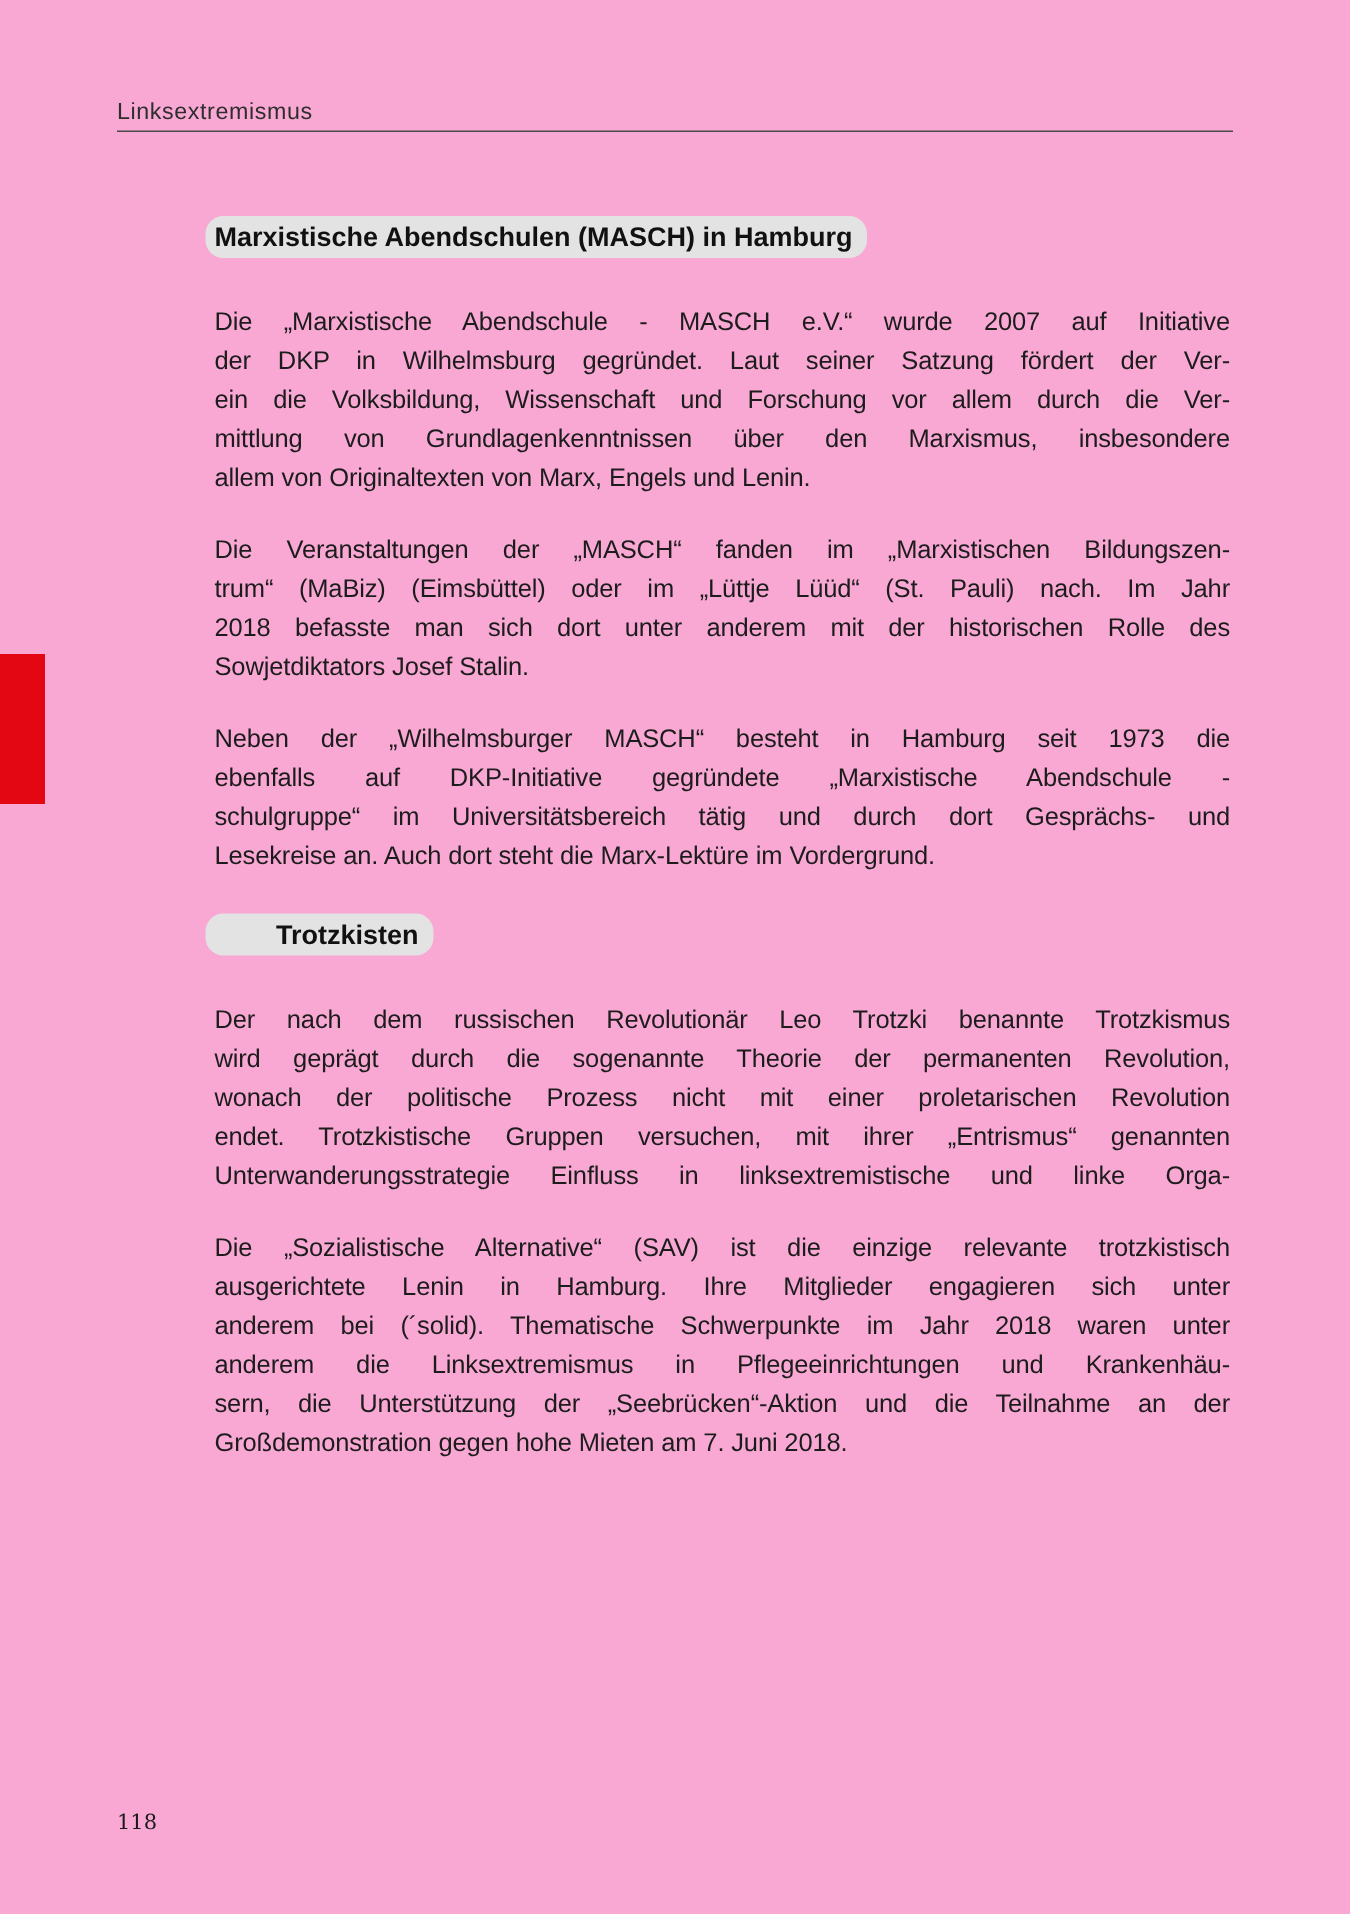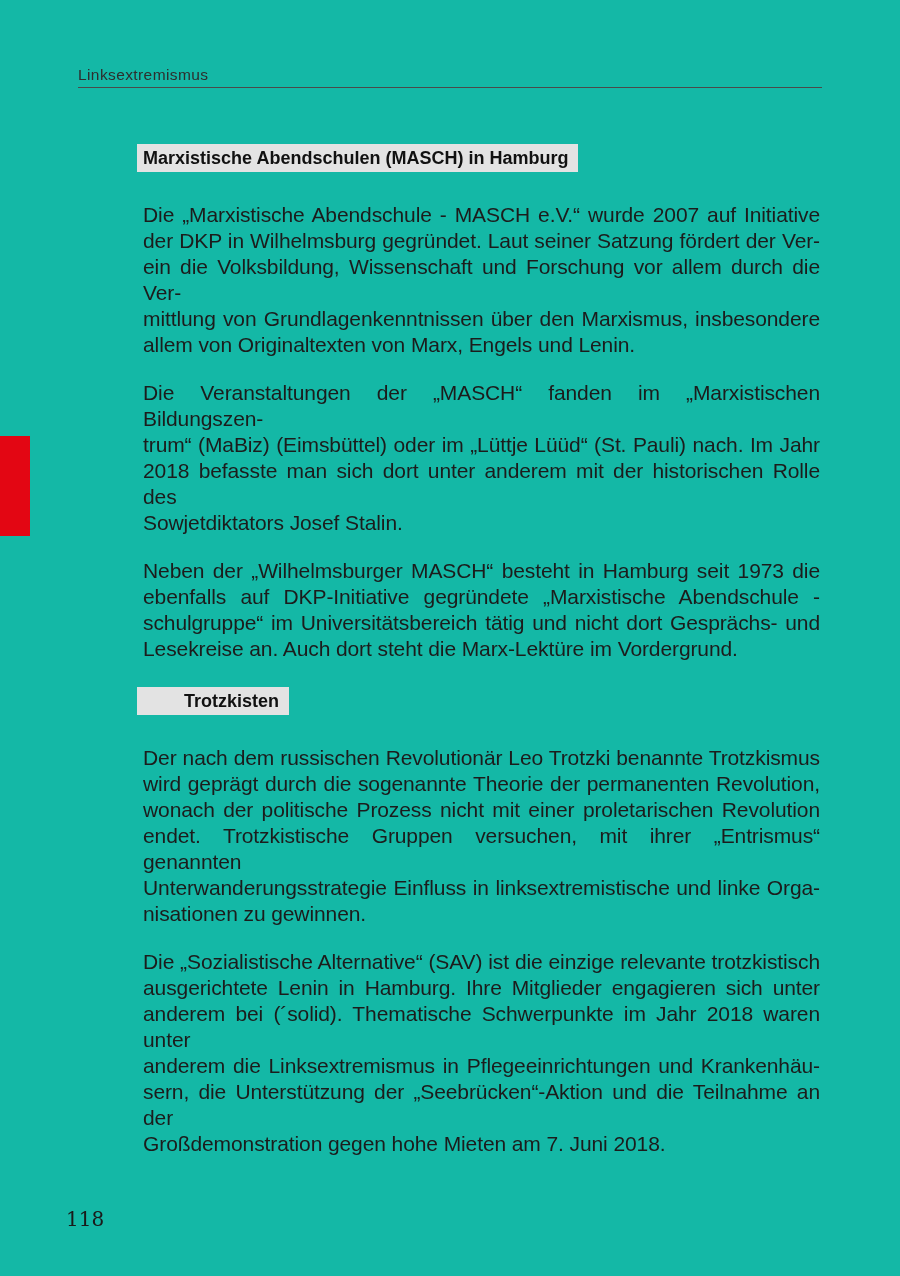--- a/index.html
+++ b/index.html
@@ -1,20 +1,20 @@
 <!DOCTYPE html>
 <html><head>
 <meta charset="utf-8">
 <style>
   html, body { margin: 0; padding: 0; background: #ffffff; }
   .page {
     position: relative;
     width: 900px;
     height: 1276px;
-    background: #14b8a6;
+    background: #f9a8d4;
     overflow: hidden;
     font-family: "Liberation Sans", sans-serif;
     color: #1a1a1a;
   }
   .running-header {
     position: absolute;
     left: 78px;
     top: 66px;
     width: 744px;
     font-size: 15.5px;
@@ -49,35 +49,36 @@
     line-height: 22px;
     margin: 0 0 30px 0;
     color: #111111;
   }
   .section-heading.spaced { margin-top: 25px; }
   .heading-highlight {
     display: inline-block;
     background: #e3e3e3;
     padding: 3px 10px 3px 6px;
     margin-left: -6px;
+    border-radius: 12px;
   }
   .paragraph {
-    font-size: 21px;
+    font-size: 17px;
     line-height: 26px;
     letter-spacing: -0.1px;
     margin: 0 0 22px 0;
     color: #1c1c1c;
   }
   .line { text-align: justify; text-align-last: justify; }
   .line.last { text-align-last: left; }
   .page-number {
     position: absolute;
-    left: 66px;
+    left: 78px;
     top: 1207px;
-    font-size: 20px;
+    font-size: 14px;
     font-family: "DejaVu Serif", serif;
     color: #1a1a1a;
   }
 </style>
 </head>
 <body>
 
 <div class="page">
   <div class="running-header">Linksextremismus</div>
   <div class="header-rule"></div>
@@ -93,31 +94,30 @@
       </div>
       <div class="paragraph">
         <div class="line">Die Veranstaltungen der „MASCH“ fanden im „Marxistischen Bildungszen-</div>
         <div class="line">trum“ (MaBiz) (Eimsbüttel) oder im „Lüttje Lüüd“ (St. Pauli) nach. Im Jahr</div>
         <div class="line">2018 befasste man sich dort unter anderem mit der historischen Rolle des</div>
         <div class="line last">Sowjetdiktators Josef Stalin.</div>
       </div>
       <div class="paragraph">
         <div class="line">Neben der „Wilhelmsburger MASCH“ besteht in Hamburg seit 1973 die</div>
         <div class="line">ebenfalls auf DKP-Initiative gegründete „Marxistische Abendschule -</div>
-        <div class="line">schulgruppe“ im Universitätsbereich tätig und nicht dort Gesprächs- und</div>
+        <div class="line">schulgruppe“ im Universitätsbereich tätig und durch dort Gesprächs- und</div>
         <div class="line last">Lesekreise an. Auch dort steht die Marx-Lektüre im Vordergrund.</div>
       </div>
       <div class="section-heading spaced"><span class="heading-highlight" style="background: rgb(227, 227, 227); padding-left: 47px;">Trotzkisten</span></div>
       <div class="paragraph">
         <div class="line">Der nach dem russischen Revolutionär Leo Trotzki benannte Trotzkismus</div>
         <div class="line">wird geprägt durch die sogenannte Theorie der permanenten Revolution,</div>
         <div class="line">wonach der politische Prozess nicht mit einer proletarischen Revolution</div>
         <div class="line">endet. Trotzkistische Gruppen versuchen, mit ihrer „Entrismus“ genannten</div>
         <div class="line">Unterwanderungsstrategie Einfluss in linksextremistische und linke Orga-</div>
-        <div class="line last">nisationen zu gewinnen.</div>
       </div>
       <div class="paragraph">
         <div class="line">Die „Sozialistische Alternative“ (SAV) ist die einzige relevante trotzkistisch</div>
         <div class="line">ausgerichtete Lenin in Hamburg. Ihre Mitglieder engagieren sich unter</div>
         <div class="line">anderem bei (´solid). Thematische Schwerpunkte im Jahr 2018 waren unter</div>
         <div class="line">anderem die Linksextremismus in Pflegeeinrichtungen und Krankenhäu-</div>
         <div class="line">sern, die Unterstützung der „Seebrücken“-Aktion und die Teilnahme an der</div>
         <div class="line last">Großdemonstration gegen hohe Mieten am 7. Juni 2018.</div>
       </div>
     </div>

